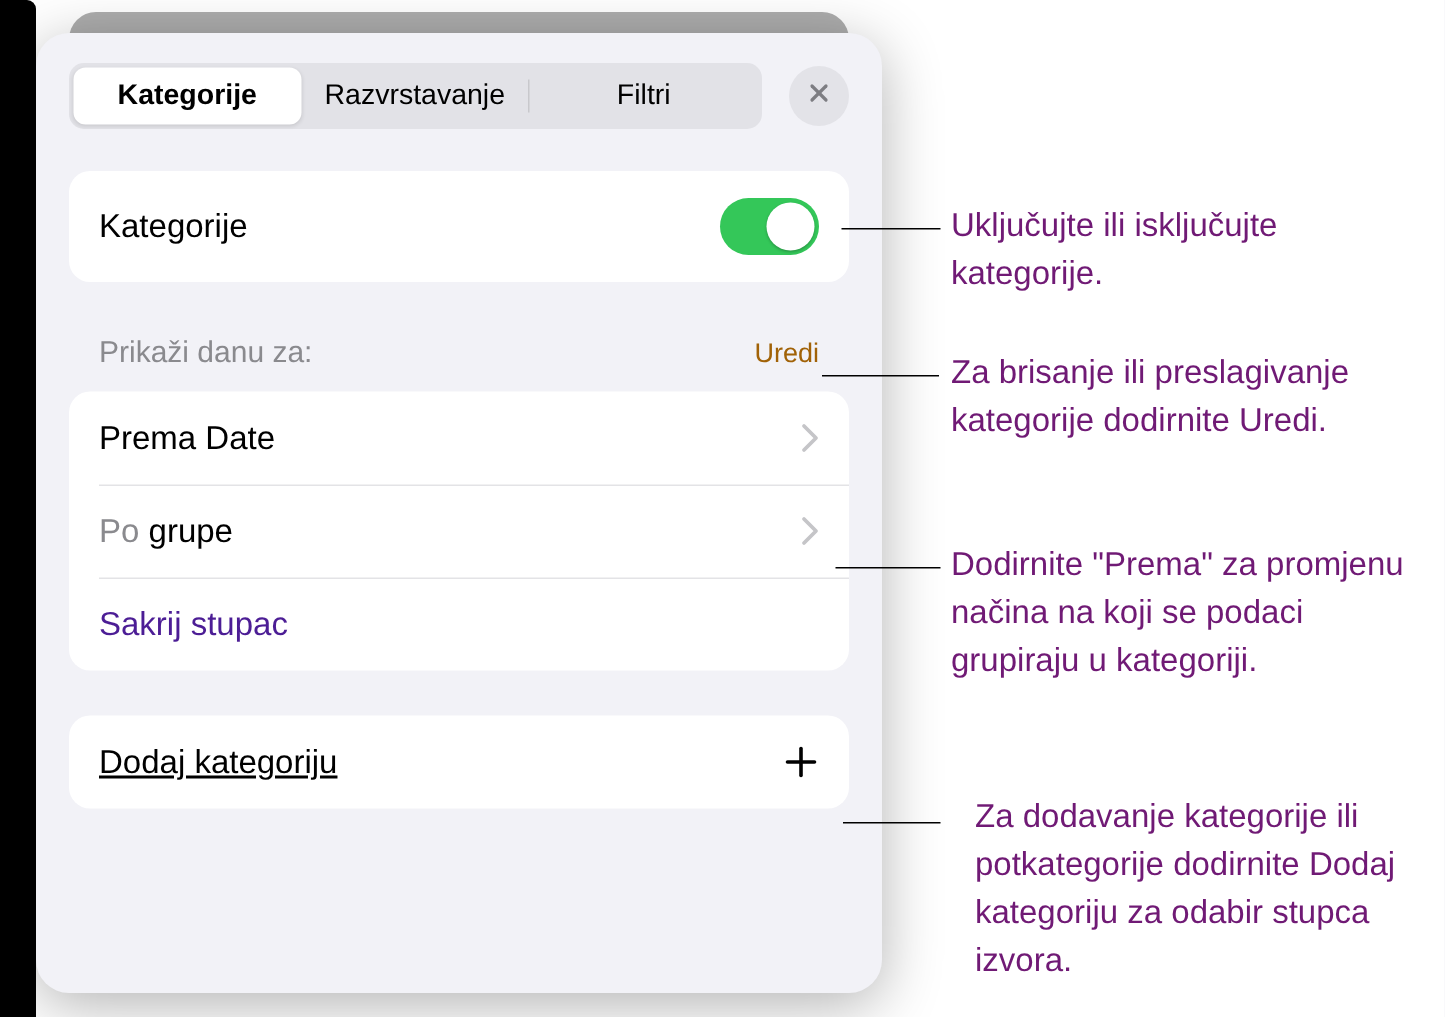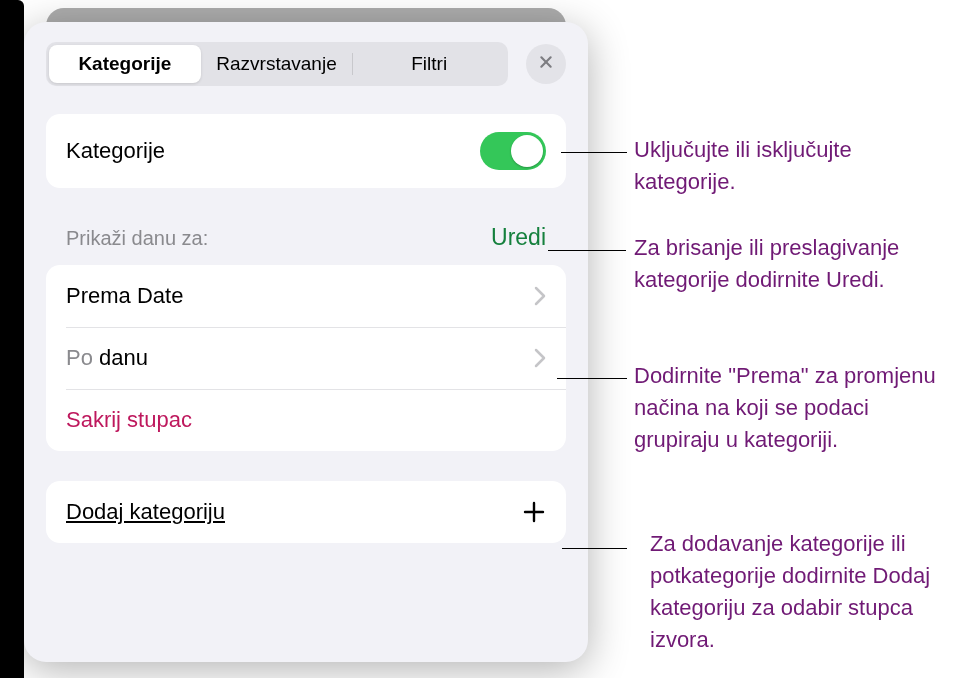--- a/index.html
+++ b/index.html
@@ -98,21 +98,21 @@
     background: #e3e3e6;
   }
   .row-label {
     flex: 1;
     font-size: 22px;
     color: #000;
   }
   .row-label.muted { color: #8a8a8e; }
   .row-label.muted .dark { color: #000; }
   .row-action-green {
-    color: #be185d;
+    color: #4c1d95;
     font-size: 22px;
   }
   .toggle {
     width: 66px; height: 38px;
     border-radius: 19px;
     background: #34c759;
     position: relative;
     cursor: pointer;
   }
   .toggle::after {
@@ -129,22 +129,22 @@
     align-items: baseline;
     justify-content: space-between;
     margin-top: 36px;
     padding: 0 20px;
   }
   .section-header .lbl {
     font-size: 20px;
     color: #8a8a8e;
   }
   .section-header .edit {
-    font-size: 23px;
-    color: #15803d;
+    font-size: 18px;
+    color: #a16207;
     cursor: pointer;
   }
   .card.list { margin-top: 14px; }
   .chevron {
     color: #c5c5c8;
     display: flex;
   }
   .chevron svg { width: 12px; height: 20px; }
   .plus-icon {
     color: #000;
@@ -222,21 +222,21 @@
       <div class="row">
         <div class="row-label">Prema Date</div>
         <div class="chevron">
           <svg viewBox="0 0 12 20" fill="none" stroke="currentColor" stroke-width="2.5" stroke-linecap="round" stroke-linejoin="round">
             <polyline points="2,2 10,10 2,18"></polyline>
           </svg>
         </div>
       </div>
       <div class="row">
         <div class="row-label muted">
-          <span>Po </span><span class="dark">danu</span>
+          <span>Po </span><span class="dark">grupe</span>
         </div>
         <div class="chevron">
           <svg viewBox="0 0 12 20" fill="none" stroke="currentColor" stroke-width="2.5" stroke-linecap="round" stroke-linejoin="round">
             <polyline points="2,2 10,10 2,18"></polyline>
           </svg>
         </div>
       </div>
       <div class="row">
         <div class="row-label row-action-green">Sakrij stupac</div>
       </div>

